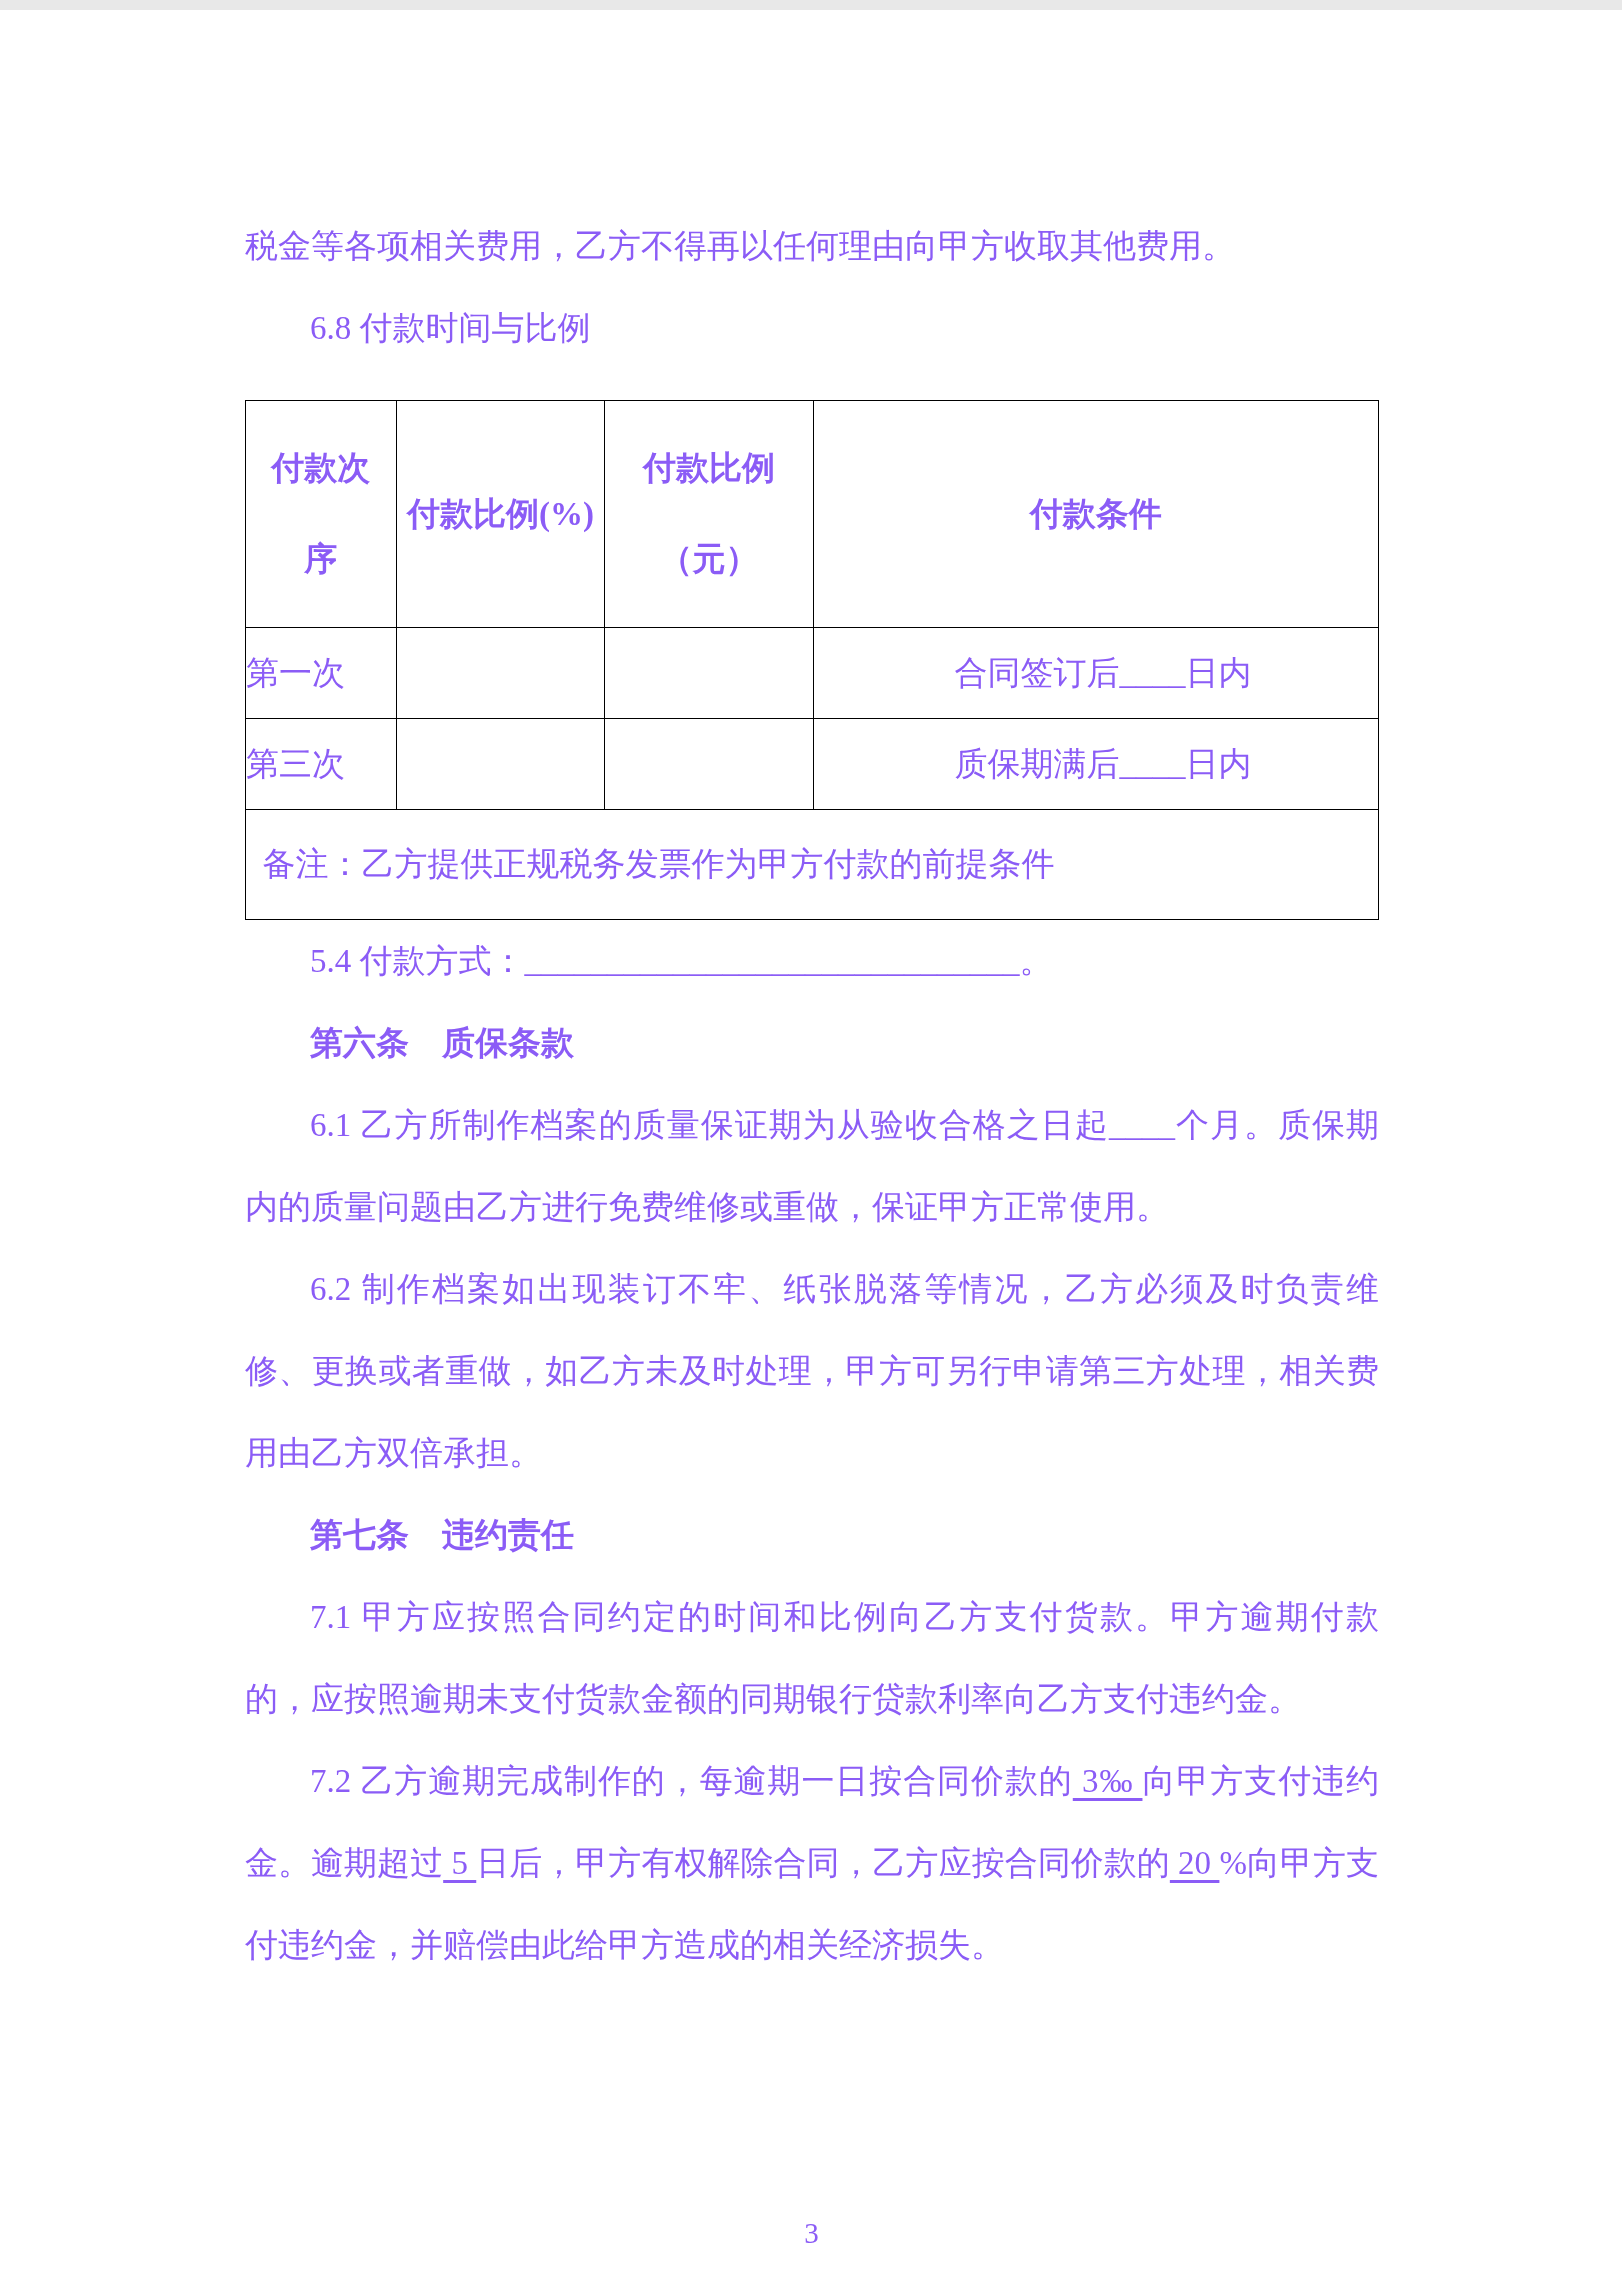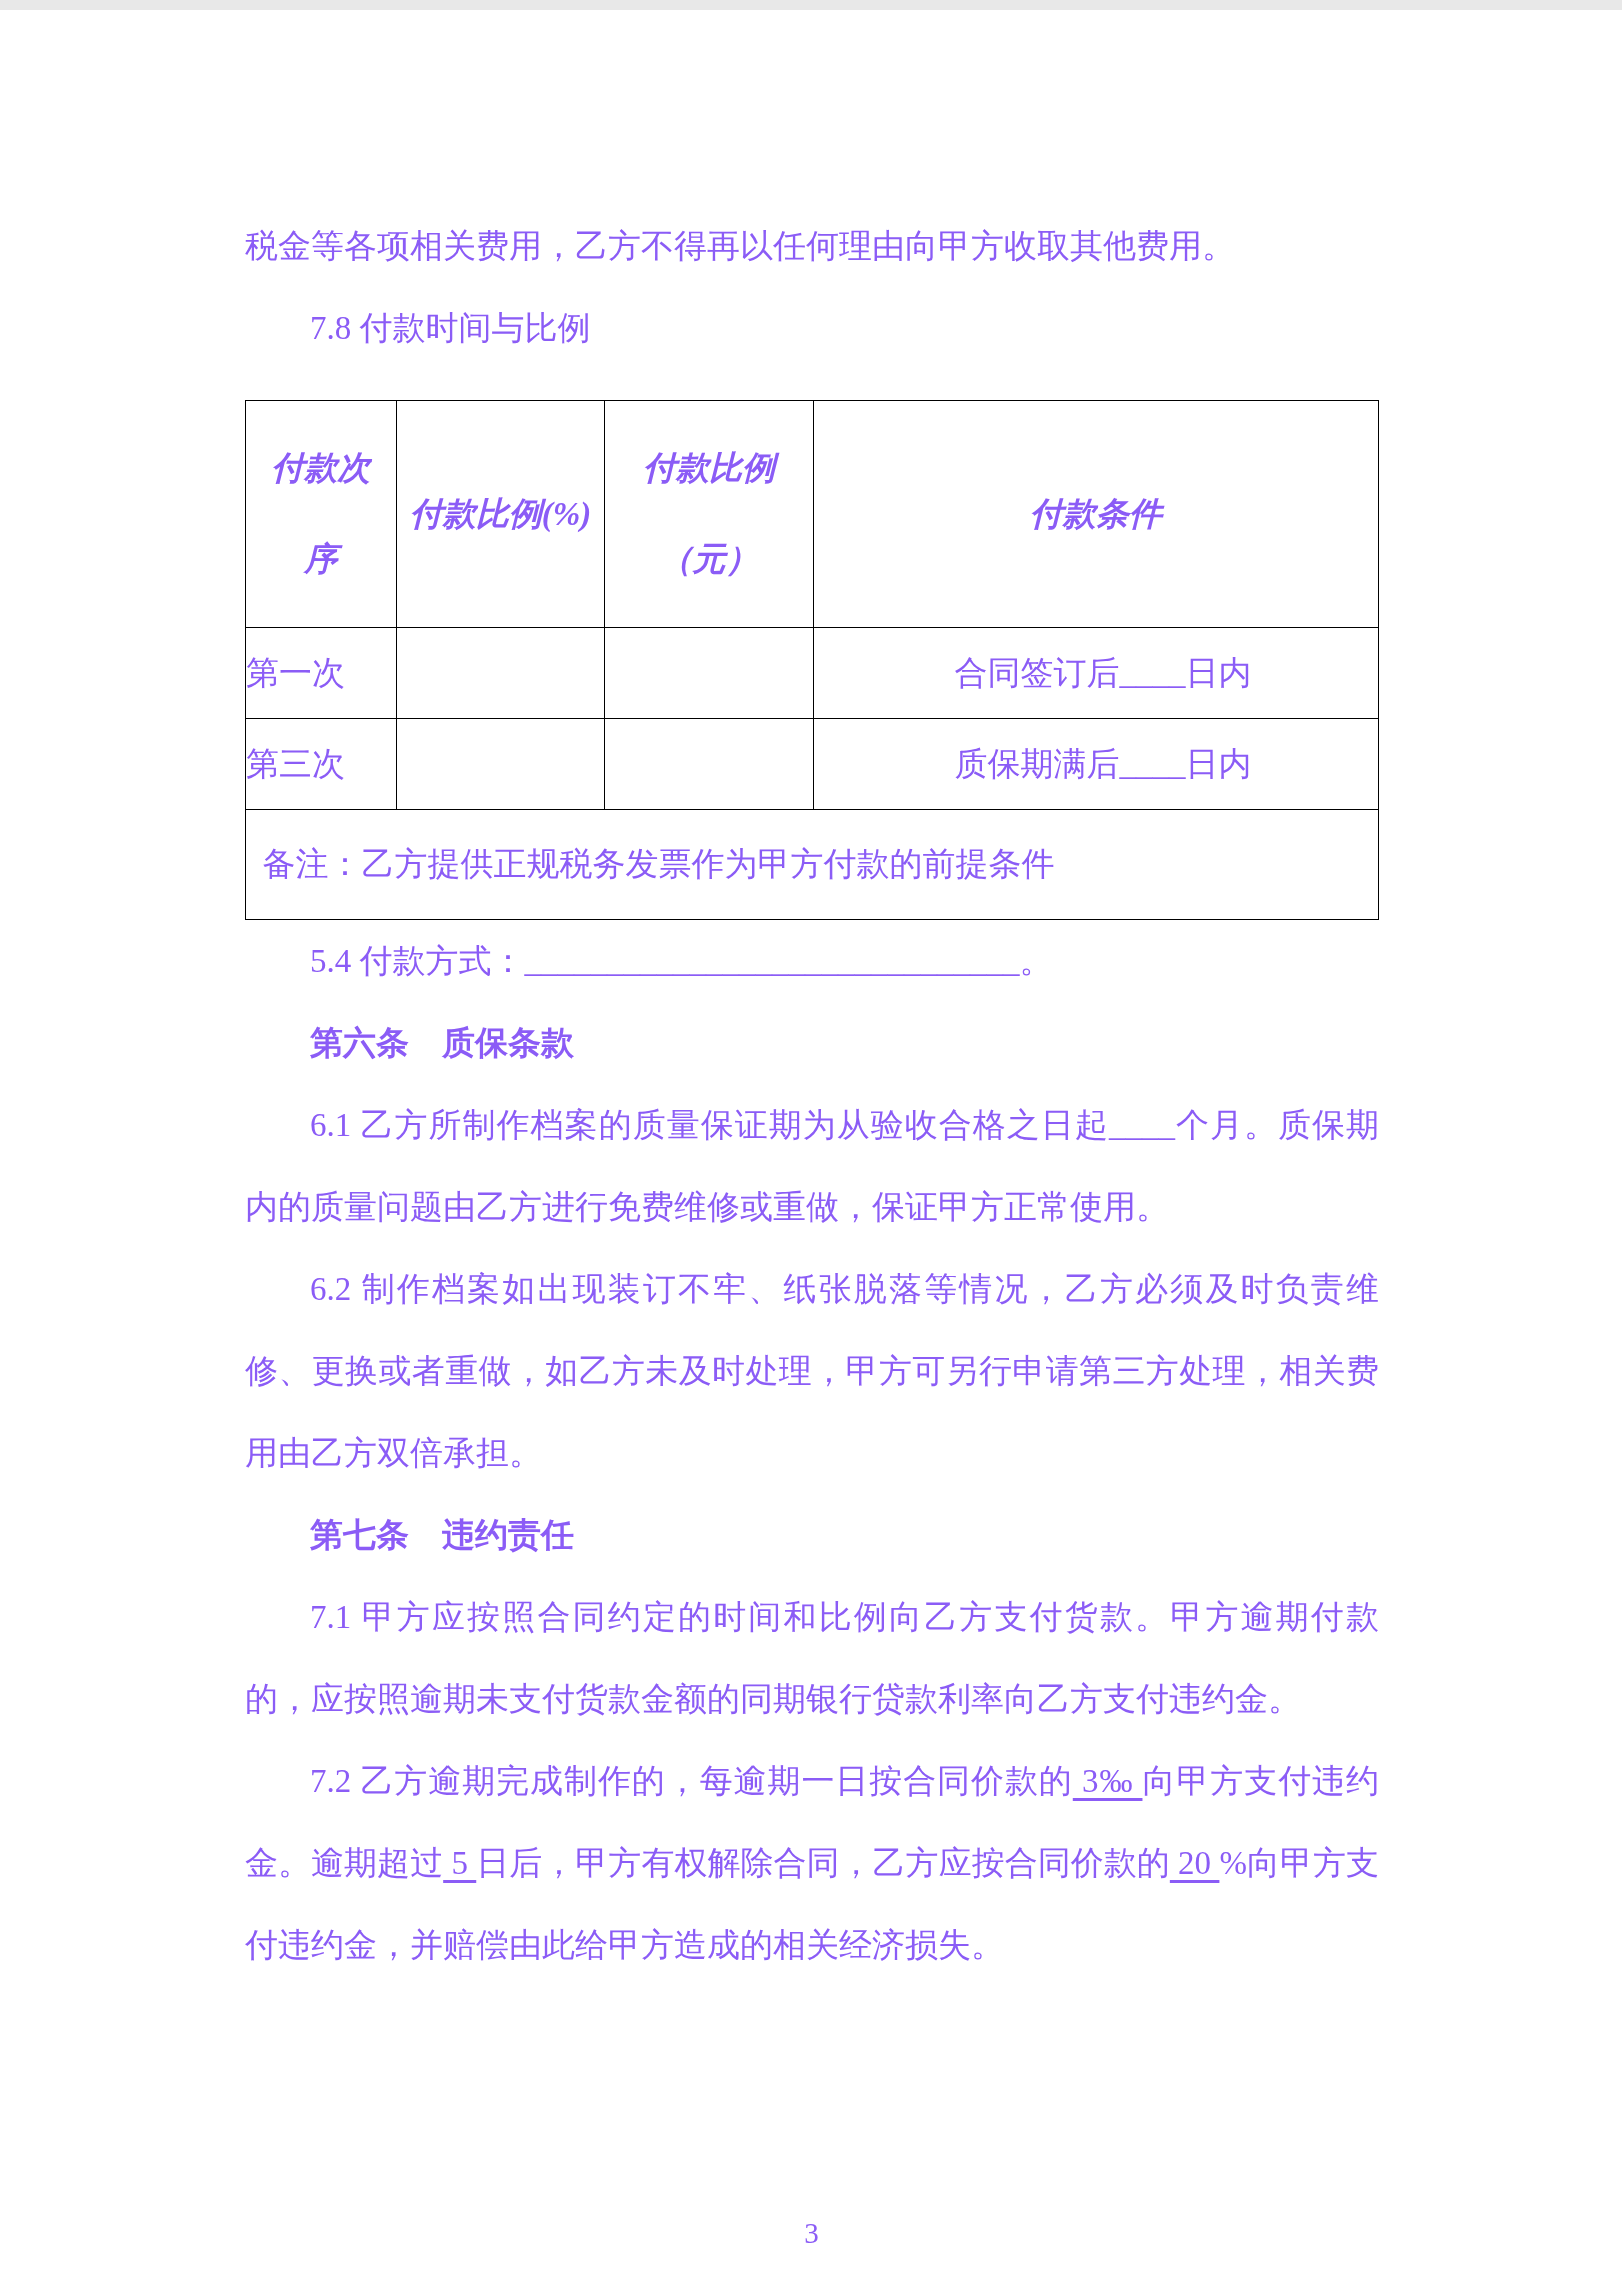--- a/index.html
+++ b/index.html
@@ -33,21 +33,20 @@
     border: 1.8px solid #000000;
     font-size: 33px;
   }
   table.pay th {
     font-weight: bold;
     text-align: center;
     vertical-align: middle;
     line-height: 91px;
     white-space: pre-line;
     height: 227px;
-    font-style: italic;
   }
   td.seq {
     font-weight: normal;
     vertical-align: middle;
     height: 91px;
   }
   td.blank-cell { height: 91px; }
   td.cond {
     text-align: center;
     vertical-align: middle;
@@ -71,21 +70,21 @@
   }
 </style>
 </head>
 <body>
 
 <div class="page">
   <div class="content">
 
     <p class="para">税金等各项相关费用，乙方不得再以任何理由向甲方收取其他费用。</p>
 
-    <p class="para indent">7.8 付款时间与比例</p>
+    <p class="para indent">6.8 付款时间与比例</p>
 
     <table class="pay">
       <colgroup>
         <col style="width:13.3%">
         <col style="width:18.4%">
         <col style="width:18.4%">
         <col style="width:49.9%">
       </colgroup>
       <tbody>
         <tr>

